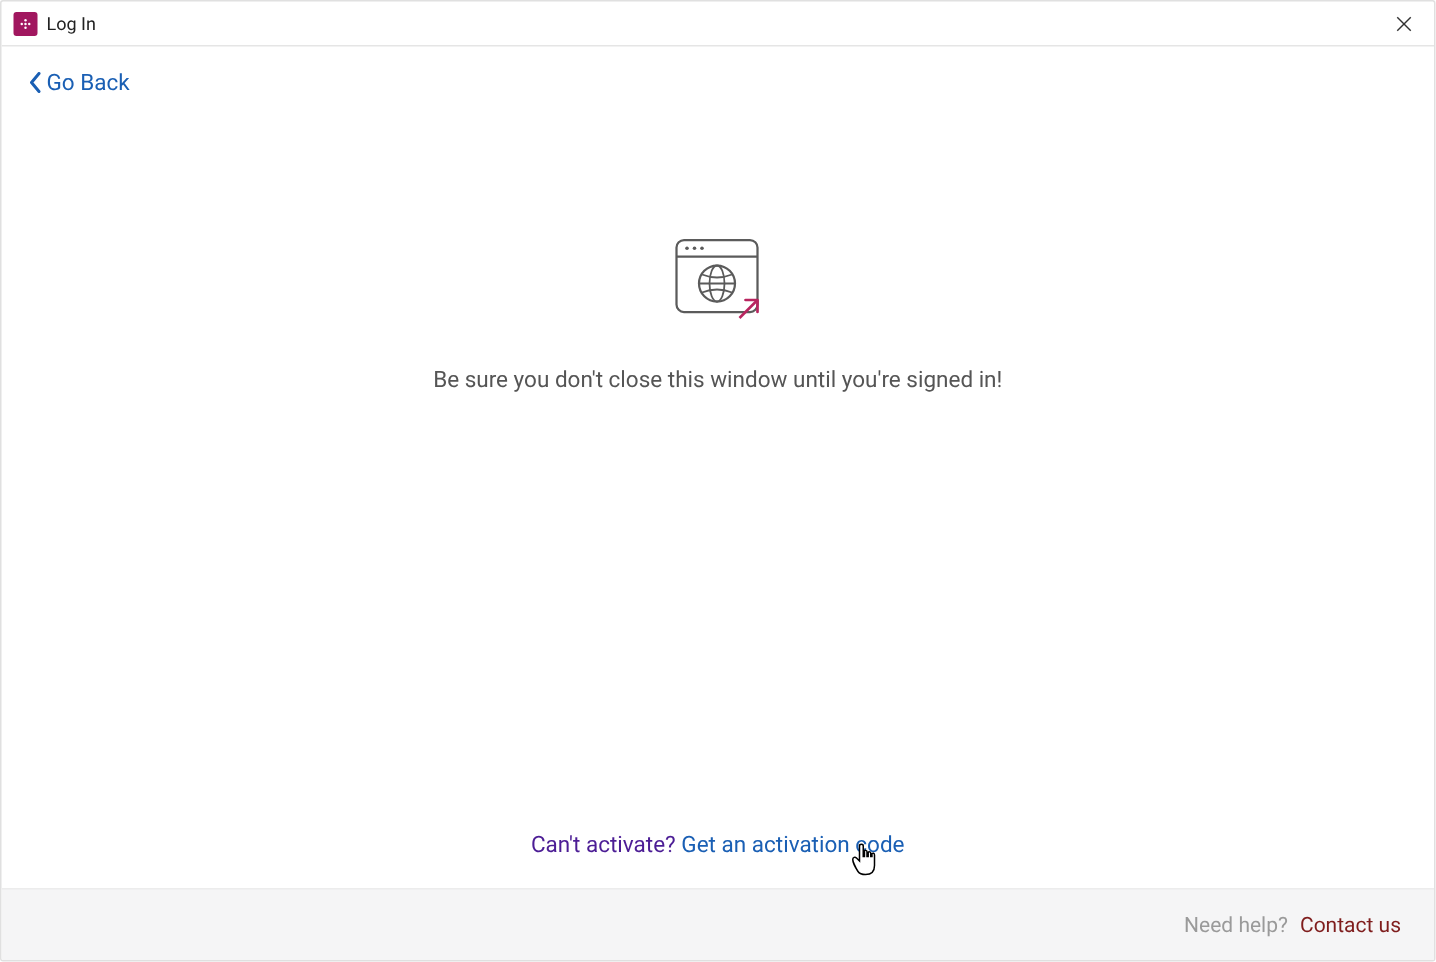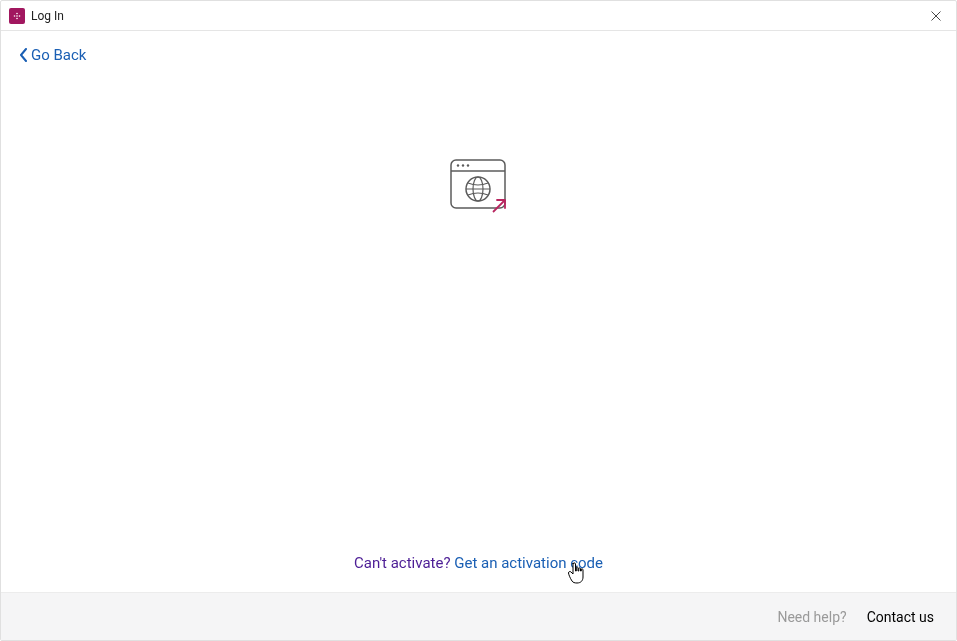--- a/index.html
+++ b/index.html
@@ -134,25 +134,25 @@
       right: 0;
       height: 48px;
       background: #f5f5f6;
       border-top: 1px solid #ececec;
       display: flex;
       align-items: center;
       justify-content: flex-end;
       padding: 0 22px;
       font-size: 14px;
       color: #9a9a9a;
-      gap: 20px;
+      gap: 8px;
     }
 
     .footer .link {
-      color: #000000;
+      color: #7f1d1d;
     }
 
     .cursor {
       position: absolute;
       left: 565px;
       top: 560px;
       pointer-events: none;
     }
   </style>
 </head>
@@ -201,20 +201,21 @@
       <circle cx="31" cy="33" r="12" fill="none" stroke="#5b5b5b" stroke-width="1.5"></circle>
       <ellipse cx="31" cy="33" rx="5" ry="12" fill="none" stroke="#5b5b5b" stroke-width="1.2"></ellipse>
       <line x1="19" y1="33" x2="43" y2="33" stroke="#5b5b5b" stroke-width="1.2"></line>
       <path d="M21,27 Q31,31 41,27" fill="none" stroke="#5b5b5b" stroke-width="1.2"></path>
       <path d="M21,39 Q31,35 41,39" fill="none" stroke="#5b5b5b" stroke-width="1.2"></path>
 
       <line x1="46" y1="56" x2="58" y2="44" stroke="#b8255f" stroke-width="1.8"></line>
       <polyline points="50,44 58,44 58,52" fill="none" stroke="#b8255f" stroke-width="1.8" stroke-linecap="round" stroke-linejoin="round"></polyline>
     </svg>
   </div>
+  <p class="subtext">Be sure you don't close this window until you're signed in!</p>
 </div>
 
 <div class="bottom-center">
   <span class="muted">Can't activate?</span>
   <span> </span>
   <a class="link">Get an activation code</a>
 </div>
 
 <div class="footer">
   <span>Need help?</span>

